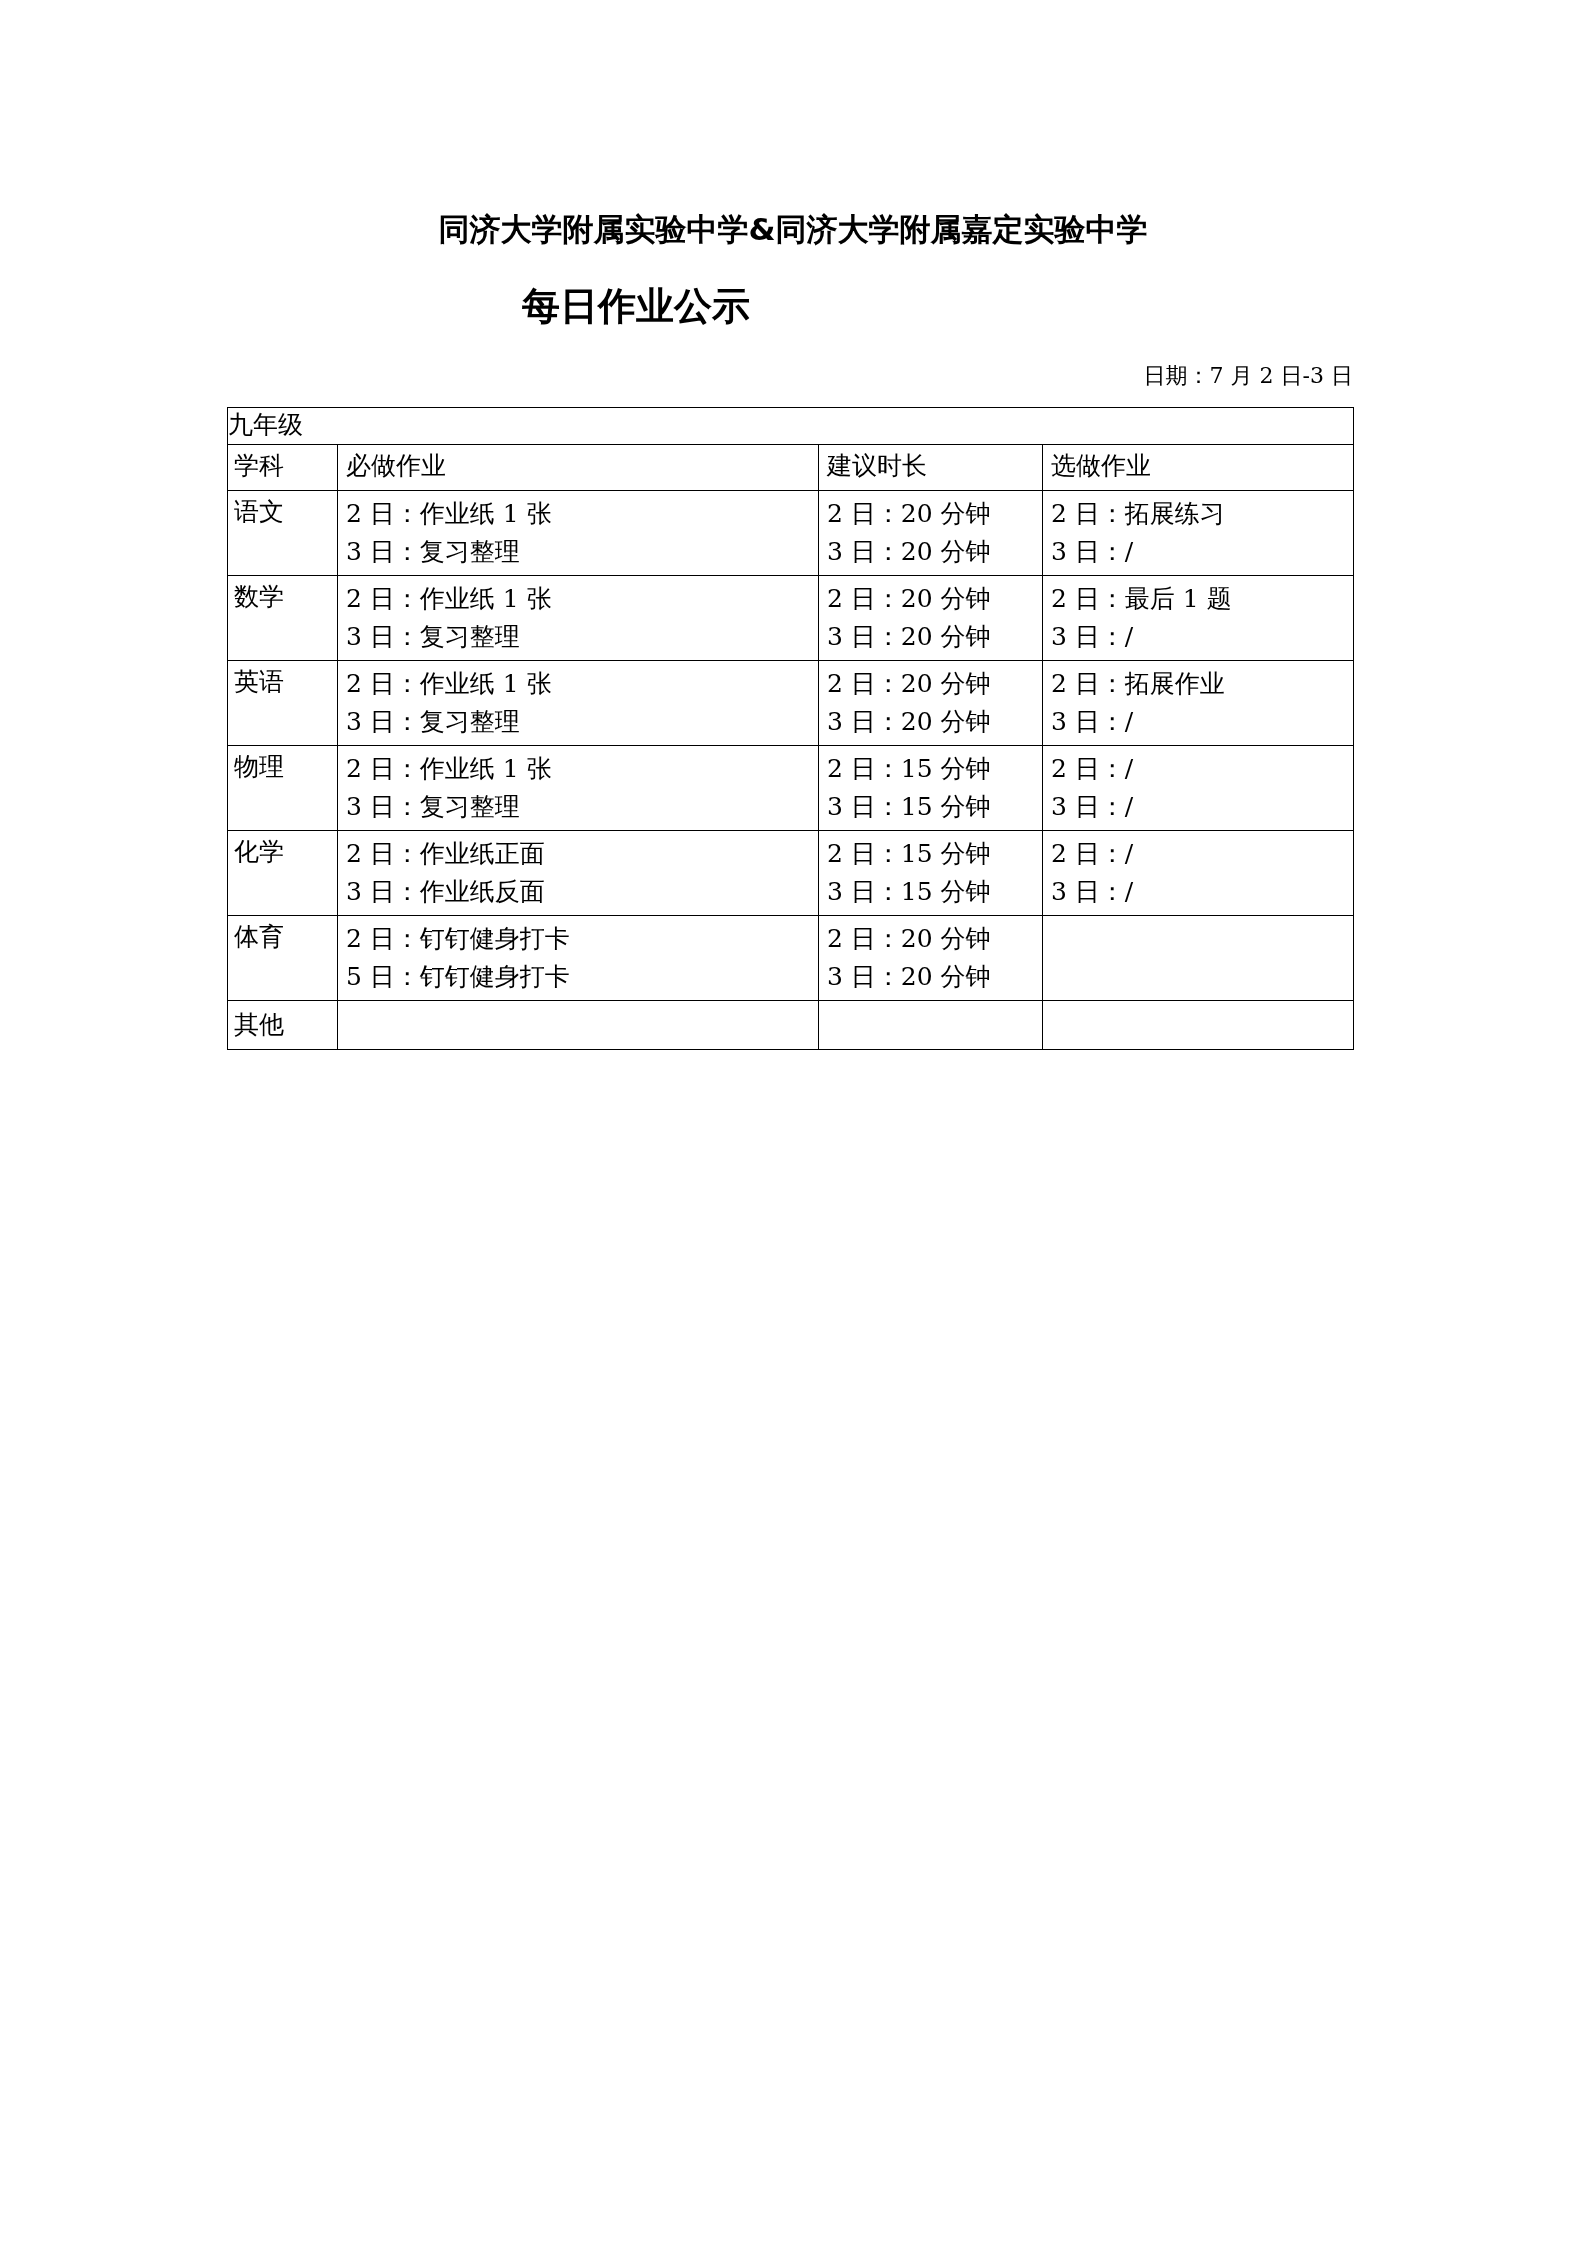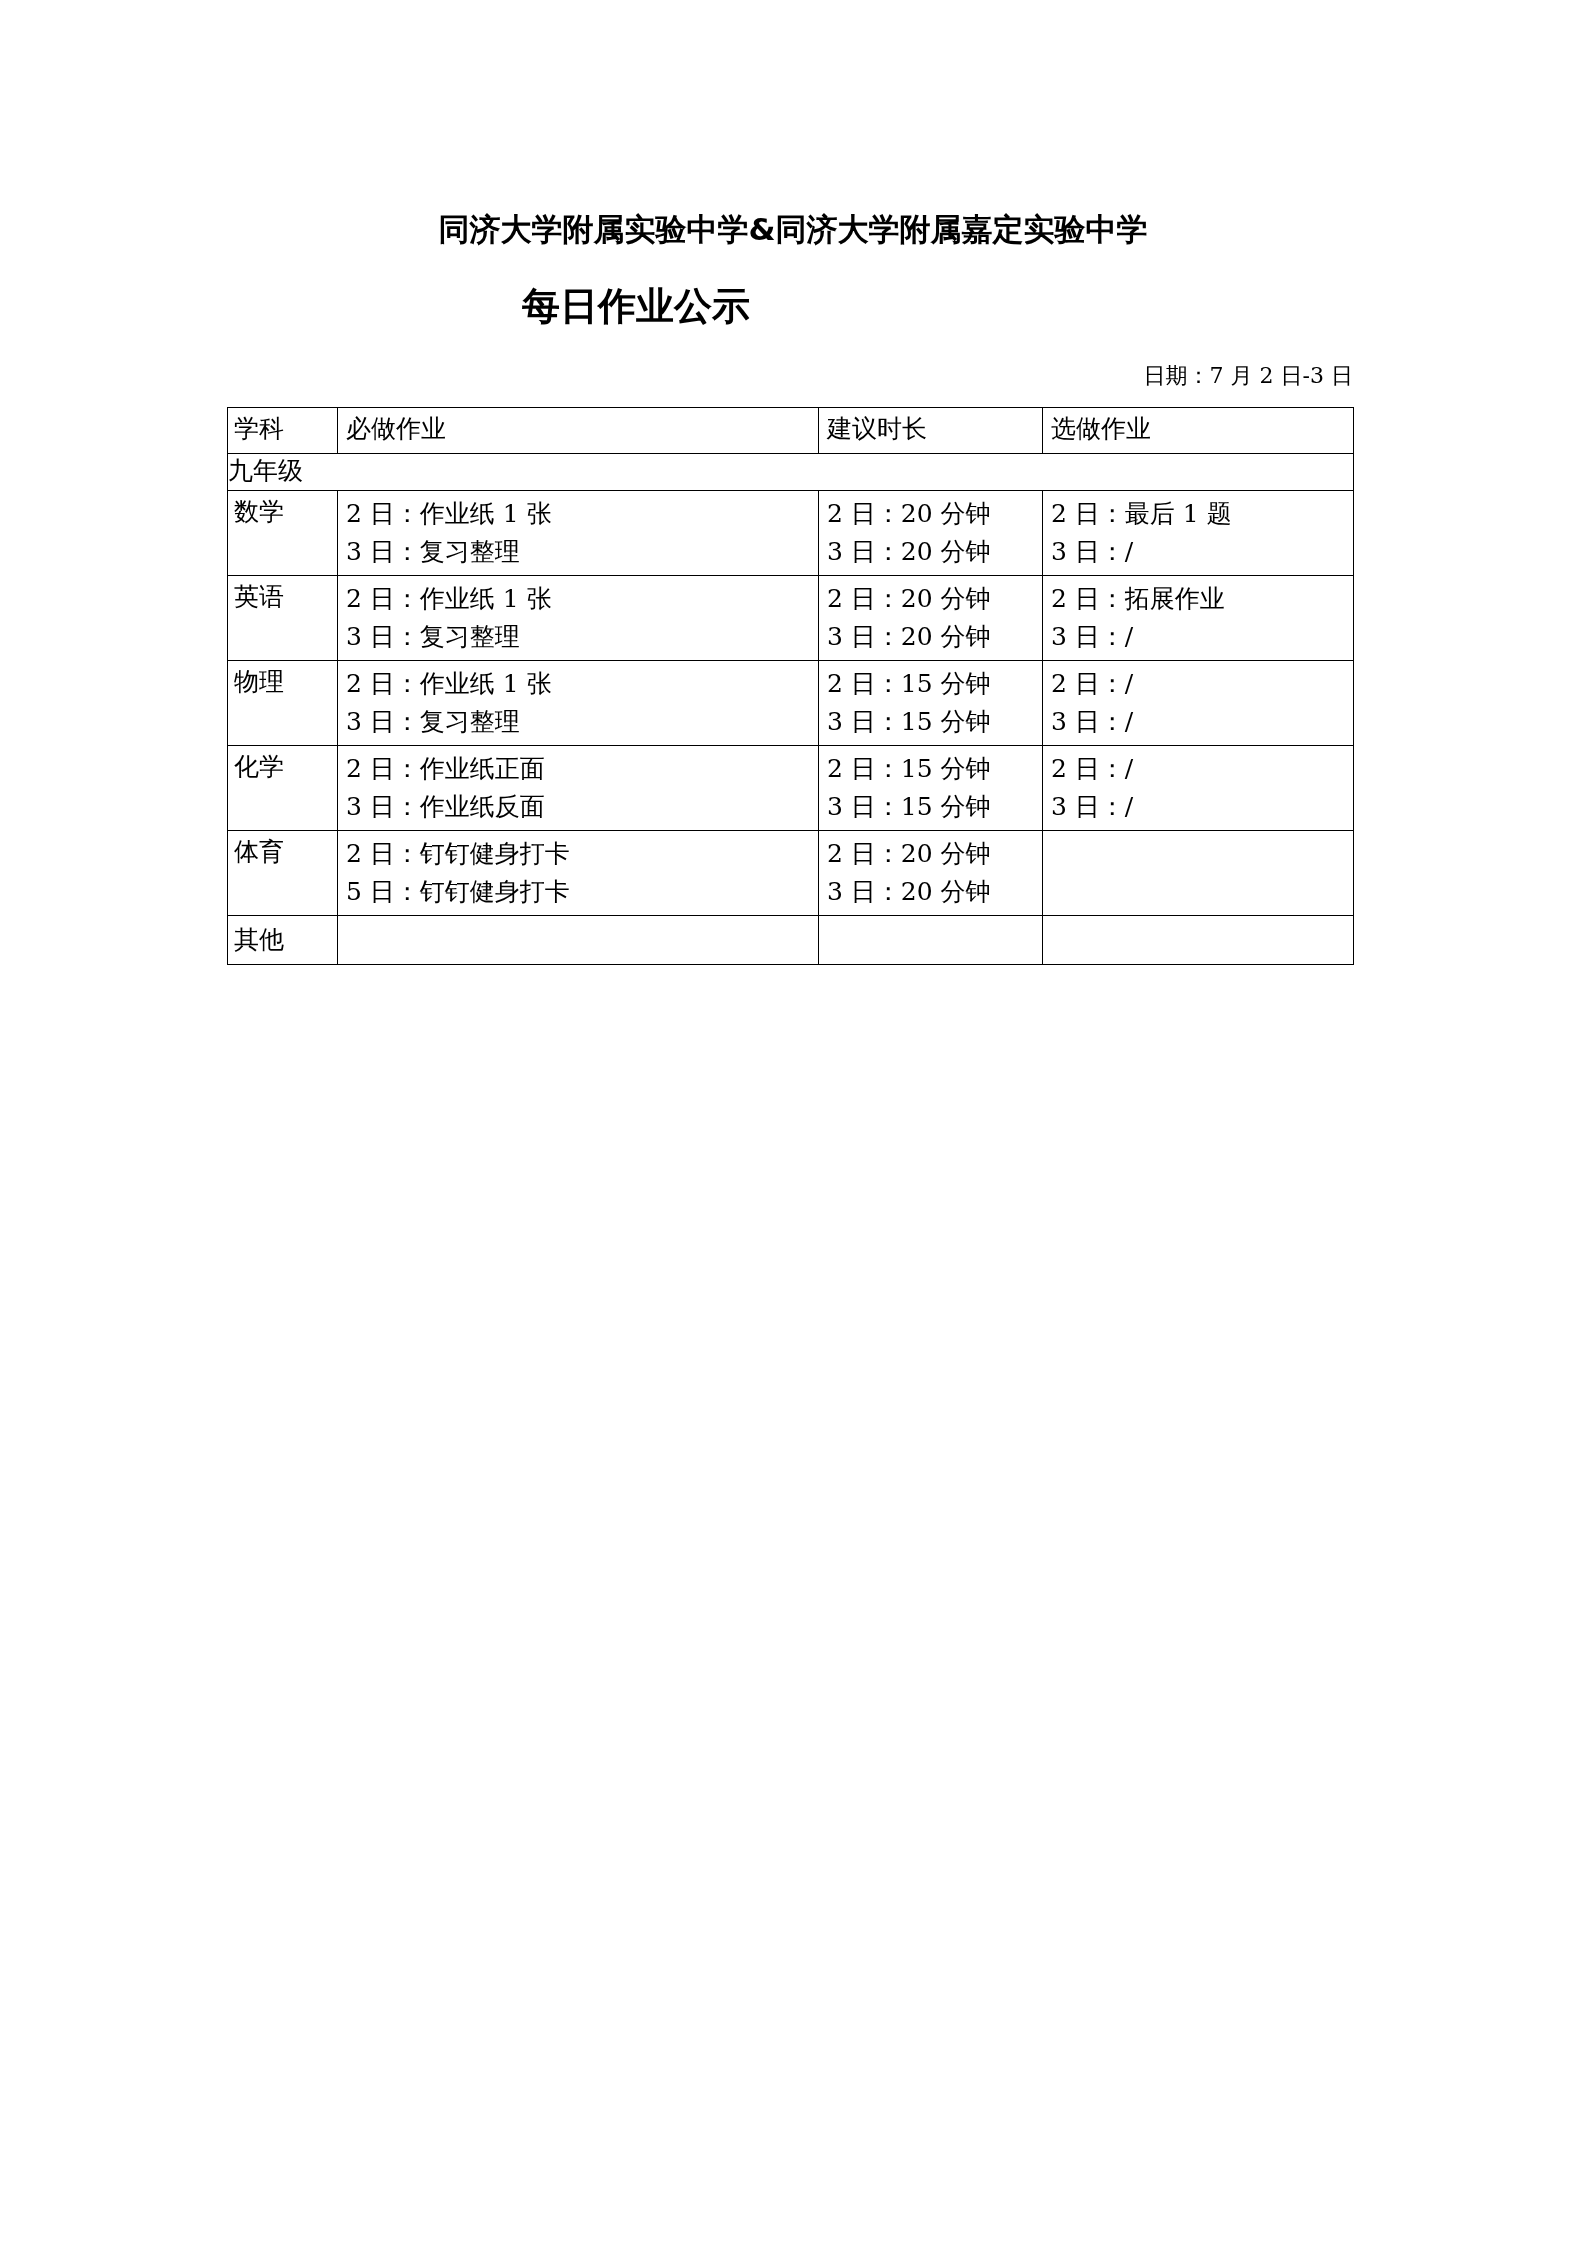--- a/index.html
+++ b/index.html
@@ -156,101 +156,124 @@
   <table class="hw-table">
     <colgroup>
       <col class="col-subject">
       <col class="col-required">
       <col class="col-duration">
       <col class="col-optional">
     </colgroup>
     <tbody>
 
       <tr>
+        <td class="grade-cell" colspan="4">
+          <div class="cell-inner">九年级</div>
+        </td>
+      </tr>
+
+      <tr>
         <td class="head-cell subject">
           <div class="cell-inner">学科</div>
         </td>
         <td class="head-cell">
           <div class="cell-inner">必做作业</div>
         </td>
         <td class="head-cell">
           <div class="cell-inner">建议时长</div>
         </td>
         <td class="head-cell">
           <div class="cell-inner">选做作业</div>
         </td>
       </tr>
 
       <tr>
-        <td class="grade-cell" colspan="4">
-          <div class="cell-inner">九年级</div>
-        </td>
-      </tr>
-
-
-      <tr>
-        <td class="data-cell subject">
-          <div class="cell-inner">数学</div>
+        <td class="data-cell subject">
+          <div class="cell-inner">语文</div>
         </td>
         <td class="data-cell">
           <div class="cell-inner">
             <div class="line">2 日：作业纸 1 张</div>
             <div class="line">3 日：复习整理</div>
           </div>
         </td>
         <td class="data-cell">
           <div class="cell-inner">
             <div class="line">2 日：20 分钟</div>
             <div class="line">3 日：20 分钟</div>
           </div>
         </td>
         <td class="data-cell">
           <div class="cell-inner">
-            <div class="line">2 日：最后 1 题</div>
-            <div class="line">3 日：/</div>
-          </div>
-        </td>
-      </tr>
-
-      <tr>
-        <td class="data-cell subject">
-          <div class="cell-inner">英语</div>
+            <div class="line">2 日：拓展练习</div>
+            <div class="line">3 日：/</div>
+          </div>
+        </td>
+      </tr>
+
+      <tr>
+        <td class="data-cell subject">
+          <div class="cell-inner">数学</div>
         </td>
         <td class="data-cell">
           <div class="cell-inner">
             <div class="line">2 日：作业纸 1 张</div>
             <div class="line">3 日：复习整理</div>
           </div>
         </td>
         <td class="data-cell">
           <div class="cell-inner">
             <div class="line">2 日：20 分钟</div>
             <div class="line">3 日：20 分钟</div>
           </div>
         </td>
         <td class="data-cell">
           <div class="cell-inner">
-            <div class="line">2 日：拓展作业</div>
-            <div class="line">3 日：/</div>
-          </div>
-        </td>
-      </tr>
-
-      <tr>
-        <td class="data-cell subject">
-          <div class="cell-inner">物理</div>
+            <div class="line">2 日：最后 1 题</div>
+            <div class="line">3 日：/</div>
+          </div>
+        </td>
+      </tr>
+
+      <tr>
+        <td class="data-cell subject">
+          <div class="cell-inner">英语</div>
         </td>
         <td class="data-cell">
           <div class="cell-inner">
             <div class="line">2 日：作业纸 1 张</div>
             <div class="line">3 日：复习整理</div>
           </div>
         </td>
         <td class="data-cell">
           <div class="cell-inner">
+            <div class="line">2 日：20 分钟</div>
+            <div class="line">3 日：20 分钟</div>
+          </div>
+        </td>
+        <td class="data-cell">
+          <div class="cell-inner">
+            <div class="line">2 日：拓展作业</div>
+            <div class="line">3 日：/</div>
+          </div>
+        </td>
+      </tr>
+
+      <tr>
+        <td class="data-cell subject">
+          <div class="cell-inner">物理</div>
+        </td>
+        <td class="data-cell">
+          <div class="cell-inner">
+            <div class="line">2 日：作业纸 1 张</div>
+            <div class="line">3 日：复习整理</div>
+          </div>
+        </td>
+        <td class="data-cell">
+          <div class="cell-inner">
             <div class="line">2 日：15 分钟</div>
             <div class="line">3 日：15 分钟</div>
           </div>
         </td>
         <td class="data-cell">
           <div class="cell-inner">
             <div class="line">2 日：/</div>
             <div class="line">3 日：/</div>
           </div>
         </td>

